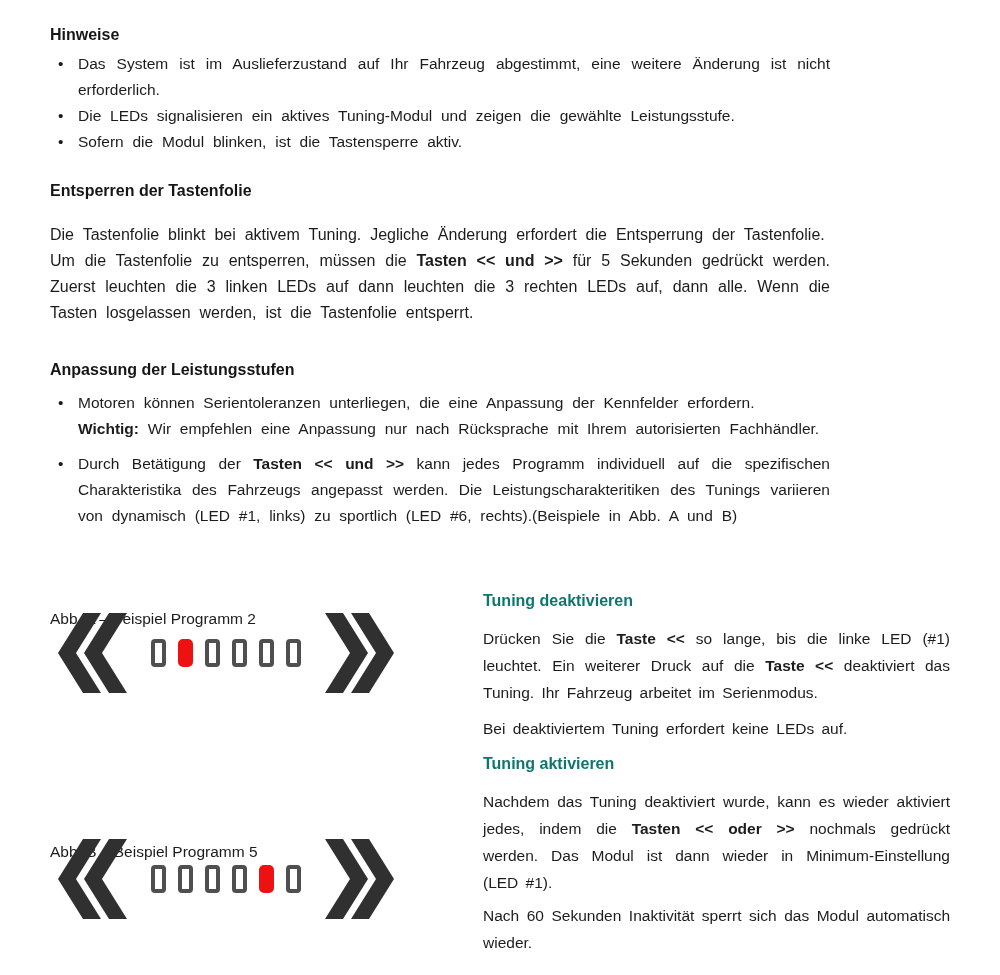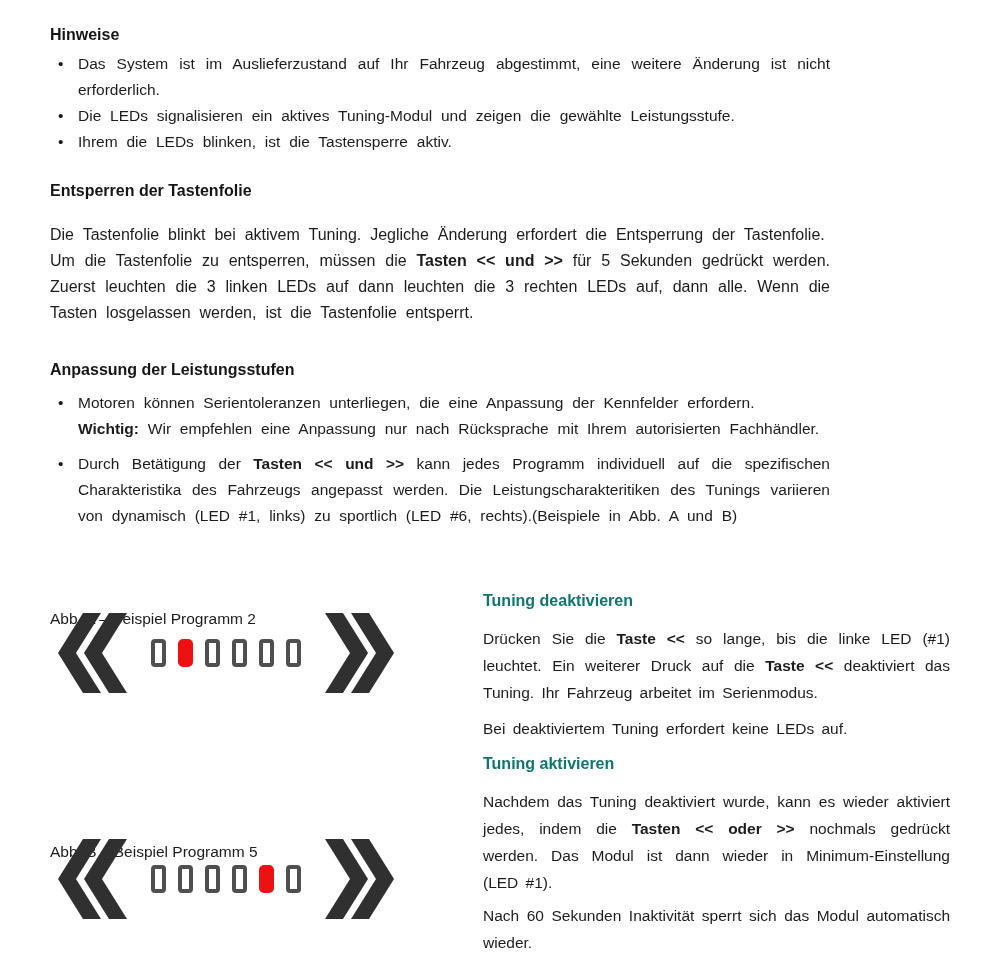--- a/index.html
+++ b/index.html
@@ -80,21 +80,21 @@
     <li>
       <span class="marker">•</span>
       <span>Das System ist im Auslieferzustand auf Ihr Fahrzeug abgestimmt, eine weitere Änderung ist nicht erforderlich.</span>
     </li>
     <li>
       <span class="marker">•</span>
       <span>Die LEDs signalisieren ein aktives Tuning-Modul und zeigen die gewählte Leistungsstufe.</span>
     </li>
     <li>
       <span class="marker">•</span>
-      <span>Ihrem die LEDs blinken, ist die Tastensperre aktiv.</span>
+      <span>Sofern die Modul blinken, ist die Tastensperre aktiv.</span>
     </li>
   </ul>
 
   <h2 class="h-entsperren">Entsperren der Tastenfolie</h2>
   <p class="body-para"><span>Die Tastenfolie blinkt bei aktivem Tuning. Jegliche Änderung erfordert die Entsperrung der Tastenfolie.</span><br><span>Um die Tastenfolie zu entsperren, müssen die </span><b>Tasten &lt;&lt; und &gt;&gt;</b><span> für 5 Sekunden gedrückt werden. Zuerst leuchten die 3 linken LEDs auf dann leuchten die 3 rechten LEDs auf, dann alle. Wenn die Tasten losgelassen werden, ist die Tastenfolie entsperrt.</span></p>
 
   <h2 class="h-anpassung">Anpassung der Leistungsstufen</h2>
   <ul class="blist anpassung">
     <li>
       <span class="marker">•</span>

